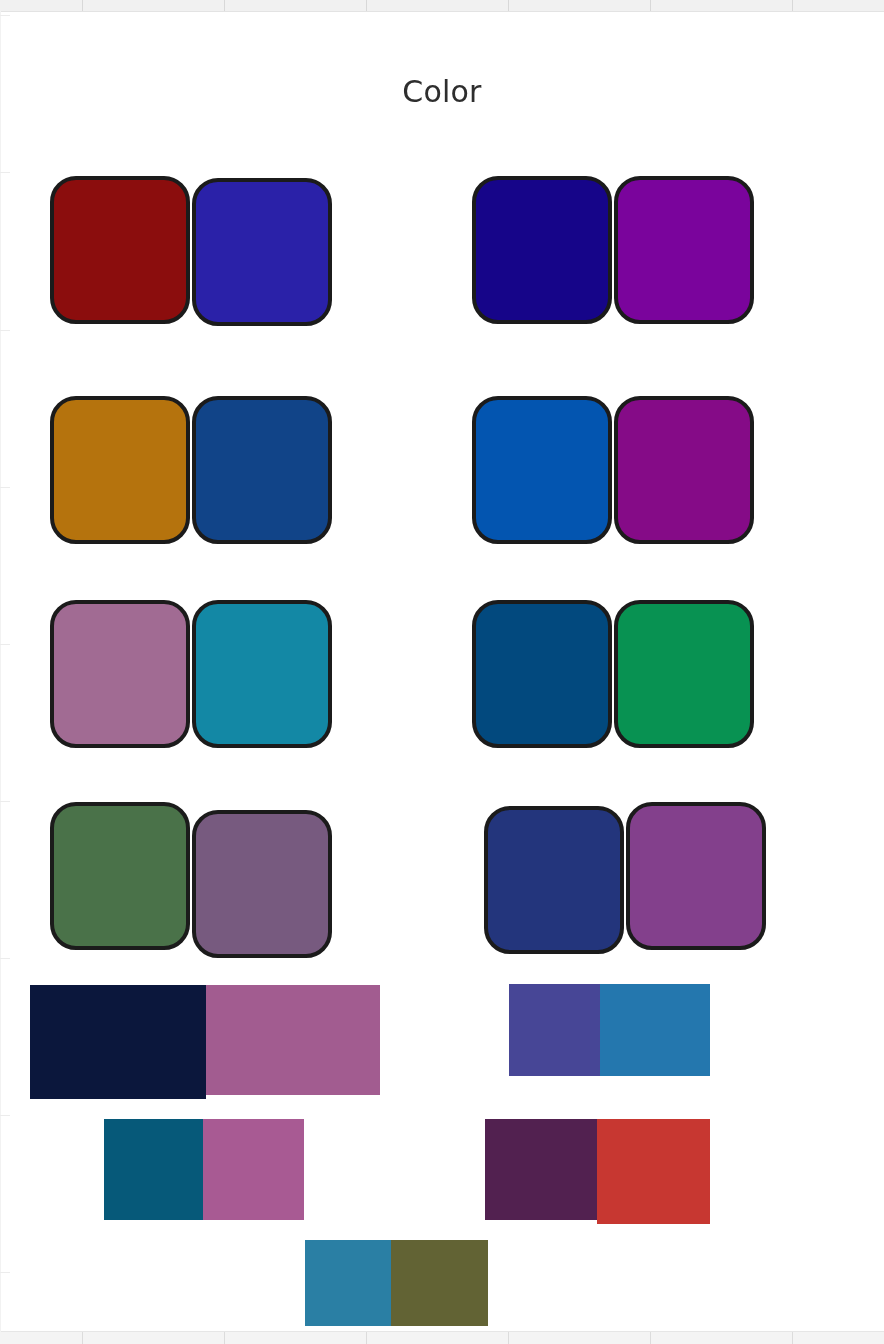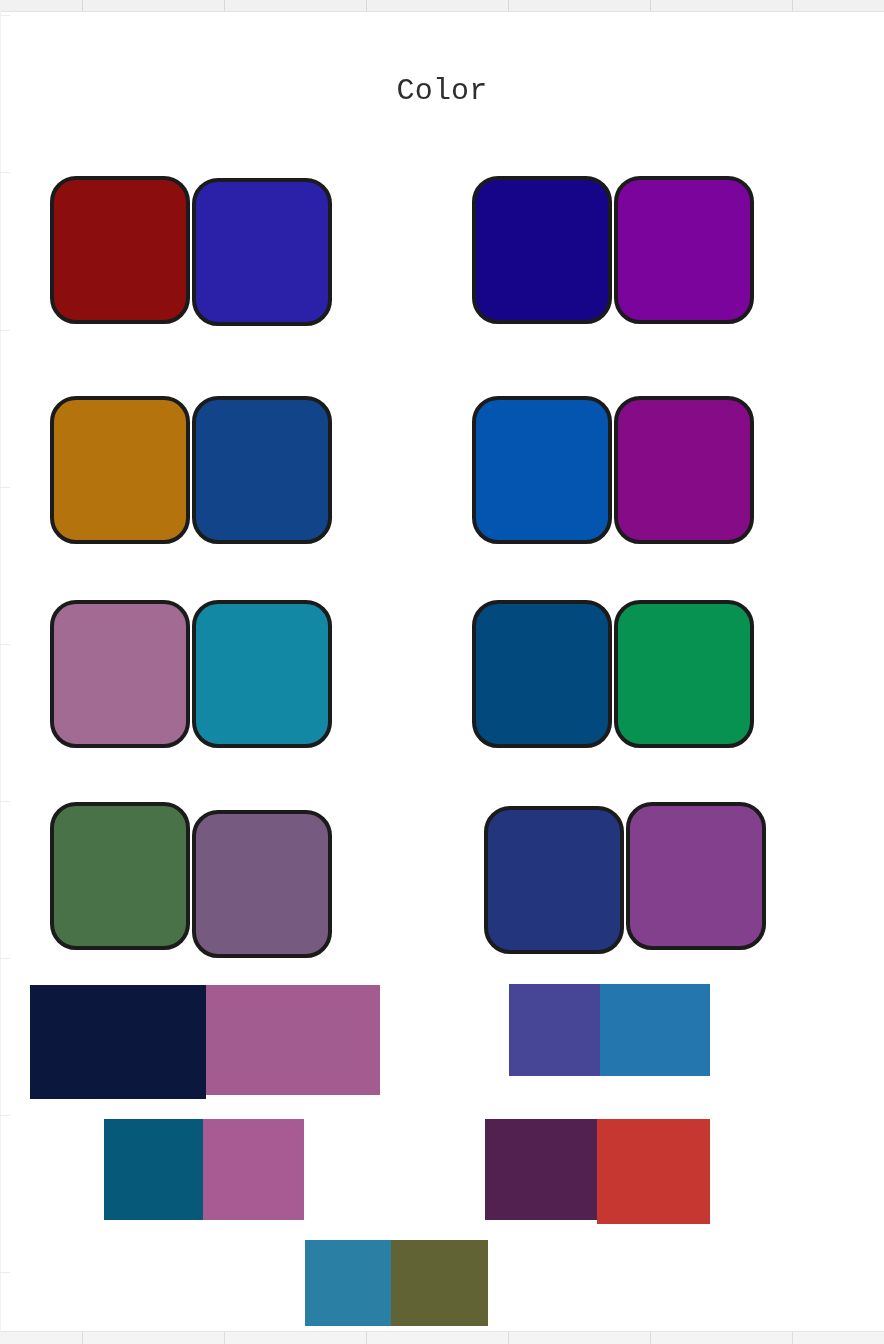--- a/index.html
+++ b/index.html
@@ -71,21 +71,20 @@
   #page-title {
     position: absolute;
     left: 0;
     top: 74px;
     width: 884px;
     text-align: center;
     font-size: 30px;
     font-weight: 400;
     color: #2e2e2e;
     letter-spacing: 0.2px;
-    font-family: Liberation Mono, monospace;
   }
 
   
   .pair-rounded {
     position: absolute;
   }
   .swatch-rounded {
     position: absolute;
     width: 140px;
     height: 148px;

